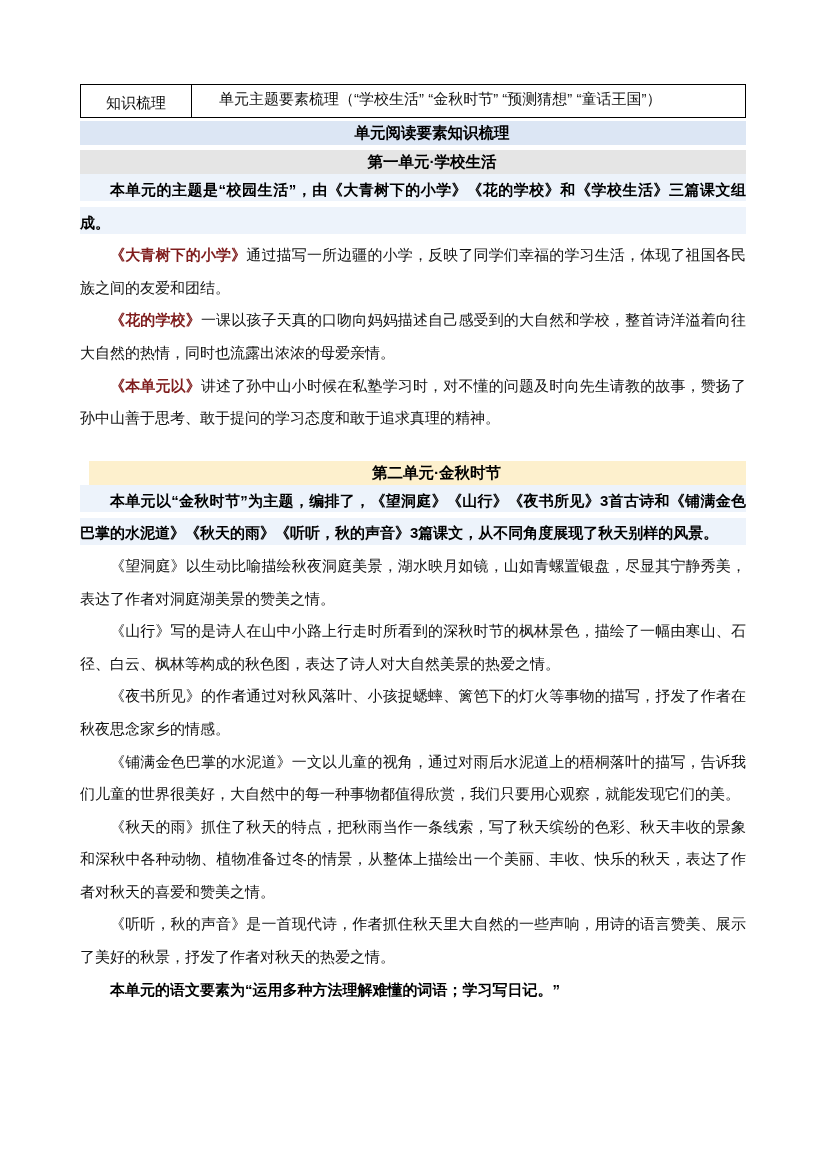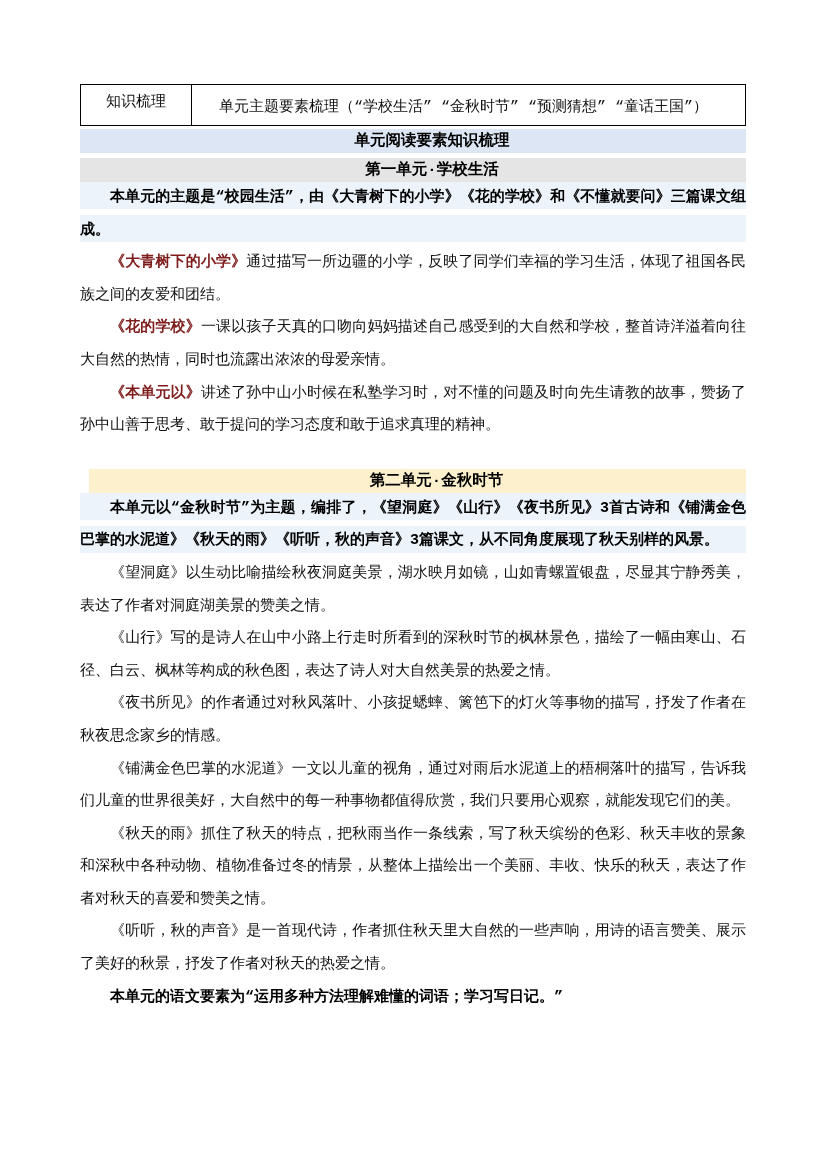--- a/index.html
+++ b/index.html
@@ -2,21 +2,21 @@
 <html><head>
 <meta charset="utf-8">
 <style>
   html, body { margin: 0; padding: 0; background: #ffffff; }
   .page {
     position: relative;
     width: 826px;
     height: 1169px;
     background: #ffffff;
     overflow: hidden;
-    font-family: Liberation Mono, monospace;
+    font-family: Liberation Sans, sans-serif;
     color: #111111;
   }
   .content {
     position: absolute;
     left: 80px;
     top: 84px;
     width: 666px;
   }
   
   table.ktable {
@@ -29,21 +29,21 @@
     font-size: 15px;
     vertical-align: top;
   }
   td.klabel {
     width: 106px;
     text-align: center;
     padding: 8px 2px 4px;
     line-height: 20px;
   }
   td.kcontent {
-    padding: 9px 8px 3px 6px;
+    padding: 0 8px 3px 6px;
     line-height: 28px;
     text-indent: 1.4em;
     text-align: justify;
   }
   
   .band {
     height: 24px;
     line-height: 24px;
     text-align: center;
     font-weight: 700;
@@ -81,21 +81,21 @@
         <td class="kcontent">单元主题要素梳理（“学校生活” “金秋时节” “预测猜想” “童话王国”）</td>
       </tr>
     </tbody>
       </table>
 
     <div class="band band-main" id="main-band" style="background: rgb(220, 230, 244);">单元阅读要素知识梳理</div>
 
     <div class="sections-wrap" id="sections">
         <section>
           <div class="band" style="background: #e5e5e5;">第一单元·学校生活</div>
-          <p class="para bold" style="background-image: repeating-linear-gradient(rgb(237, 243, 251) 0px, rgb(237, 243, 251) 27px, transparent 27px, transparent 32.6px);">本单元的主题是“校园生活”，由《大青树下的小学》《花的学校》和《不懂就要问》三篇课文组成。</p>
+          <p class="para bold" style="background-image: repeating-linear-gradient(rgb(237, 243, 251) 0px, rgb(237, 243, 251) 27px, transparent 27px, transparent 32.6px);">本单元的主题是“校园生活”，由《大青树下的小学》《花的学校》和《学校生活》三篇课文组成。</p>
           <p class="para"><b>《大青树下的小学》</b>通过描写一所边疆的小学，反映了同学们幸福的学习生活，体现了祖国各民族之间的友爱和团结。</p>
           <p class="para"><b>《花的学校》</b>一课以孩子天真的口吻向妈妈描述自己感受到的大自然和学校，整首诗洋溢着向往大自然的热情，同时也流露出浓浓的母爱亲情。</p>
           <p class="para"><b>《本单元以》</b>讲述了孙中山小时候在私塾学习时，对不懂的问题及时向先生请教的故事，赞扬了孙中山善于思考、敢于提问的学习态度和敢于追求真理的精神。</p>
         </section>
         <section>
           <div class="band" style="background: rgb(253, 240, 205); margin-left: 9px;">第二单元·金秋时节</div>
           <p class="para bold" style="background-image: repeating-linear-gradient(rgb(237, 243, 251) 0px, rgb(237, 243, 251) 27px, transparent 27px, transparent 32.6px);">本单元以“金秋时节”为主题，编排了，《望洞庭》《山行》《夜书所见》3首古诗和《铺满金色巴掌的水泥道》《秋天的雨》《听听，秋的声音》3篇课文，从不同角度展现了秋天别样的风景。</p>
           <p class="para">《望洞庭》以生动比喻描绘秋夜洞庭美景，湖水映月如镜，山如青螺置银盘，尽显其宁静秀美，表达了作者对洞庭湖美景的赞美之情。</p>
           <p class="para">《山行》写的是诗人在山中小路上行走时所看到的深秋时节的枫林景色，描绘了一幅由寒山、石径、白云、枫林等构成的秋色图，表达了诗人对大自然美景的热爱之情。</p>
           <p class="para">《夜书所见》的作者通过对秋风落叶、小孩捉蟋蟀、篱笆下的灯火等事物的描写，抒发了作者在秋夜思念家乡的情感。</p>

